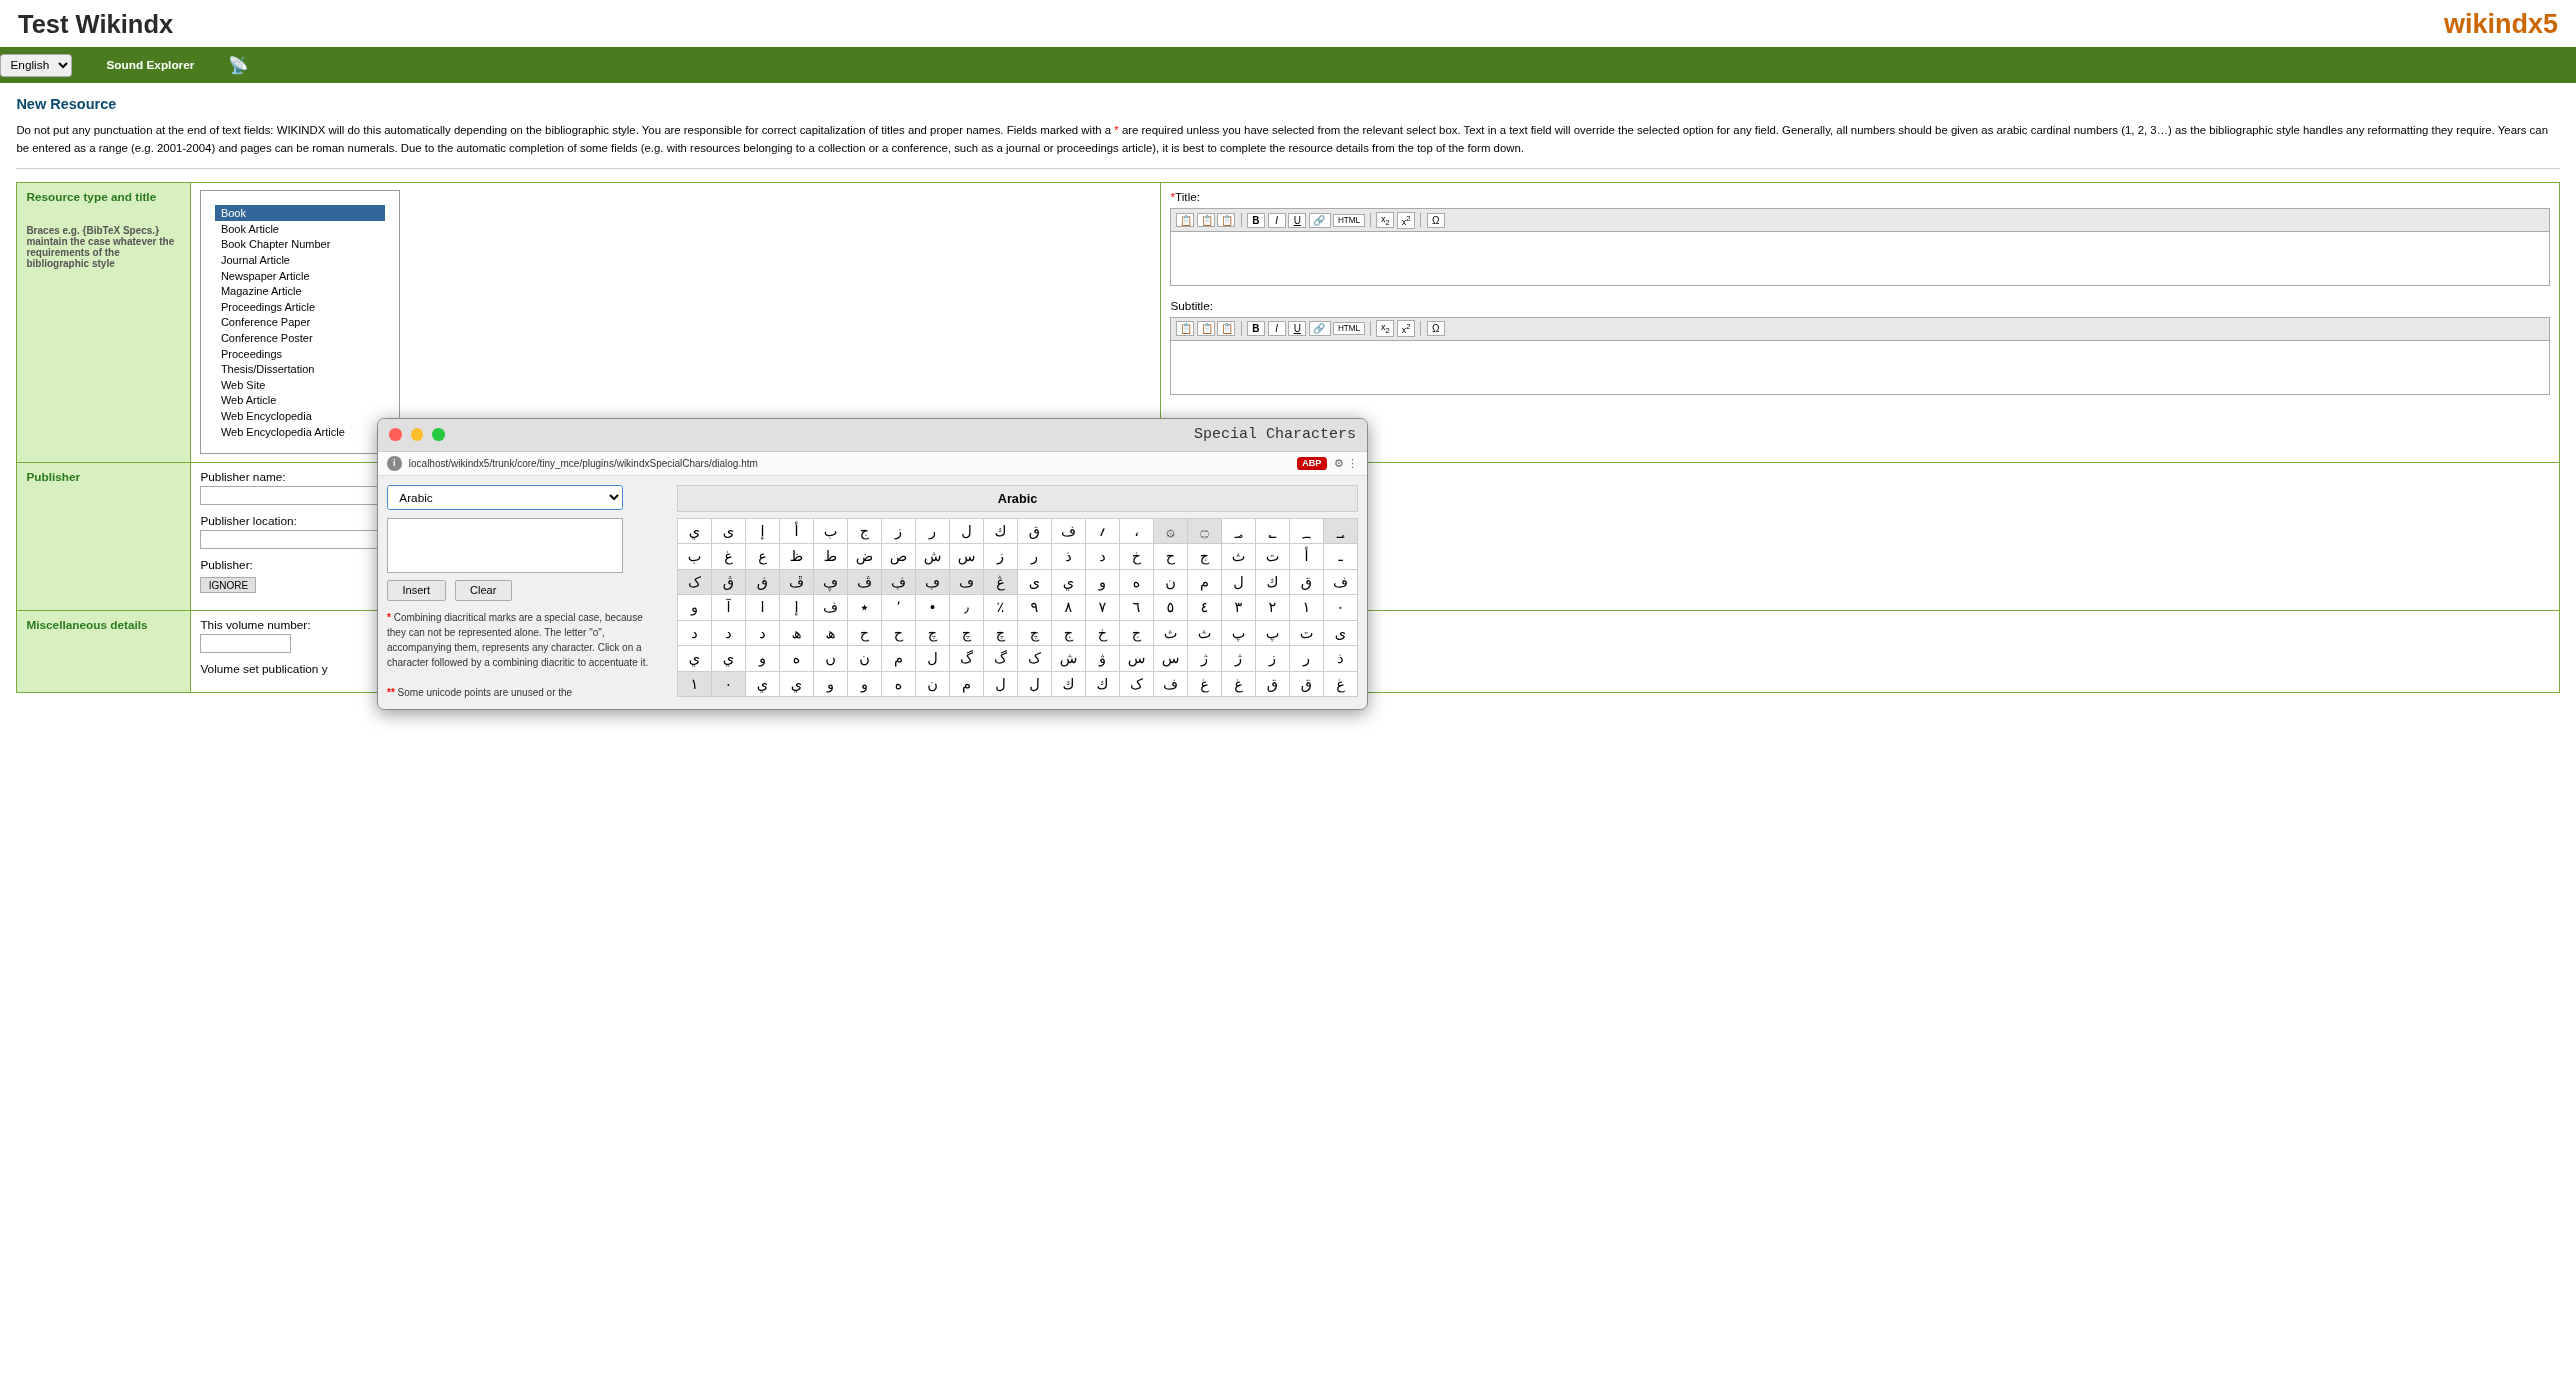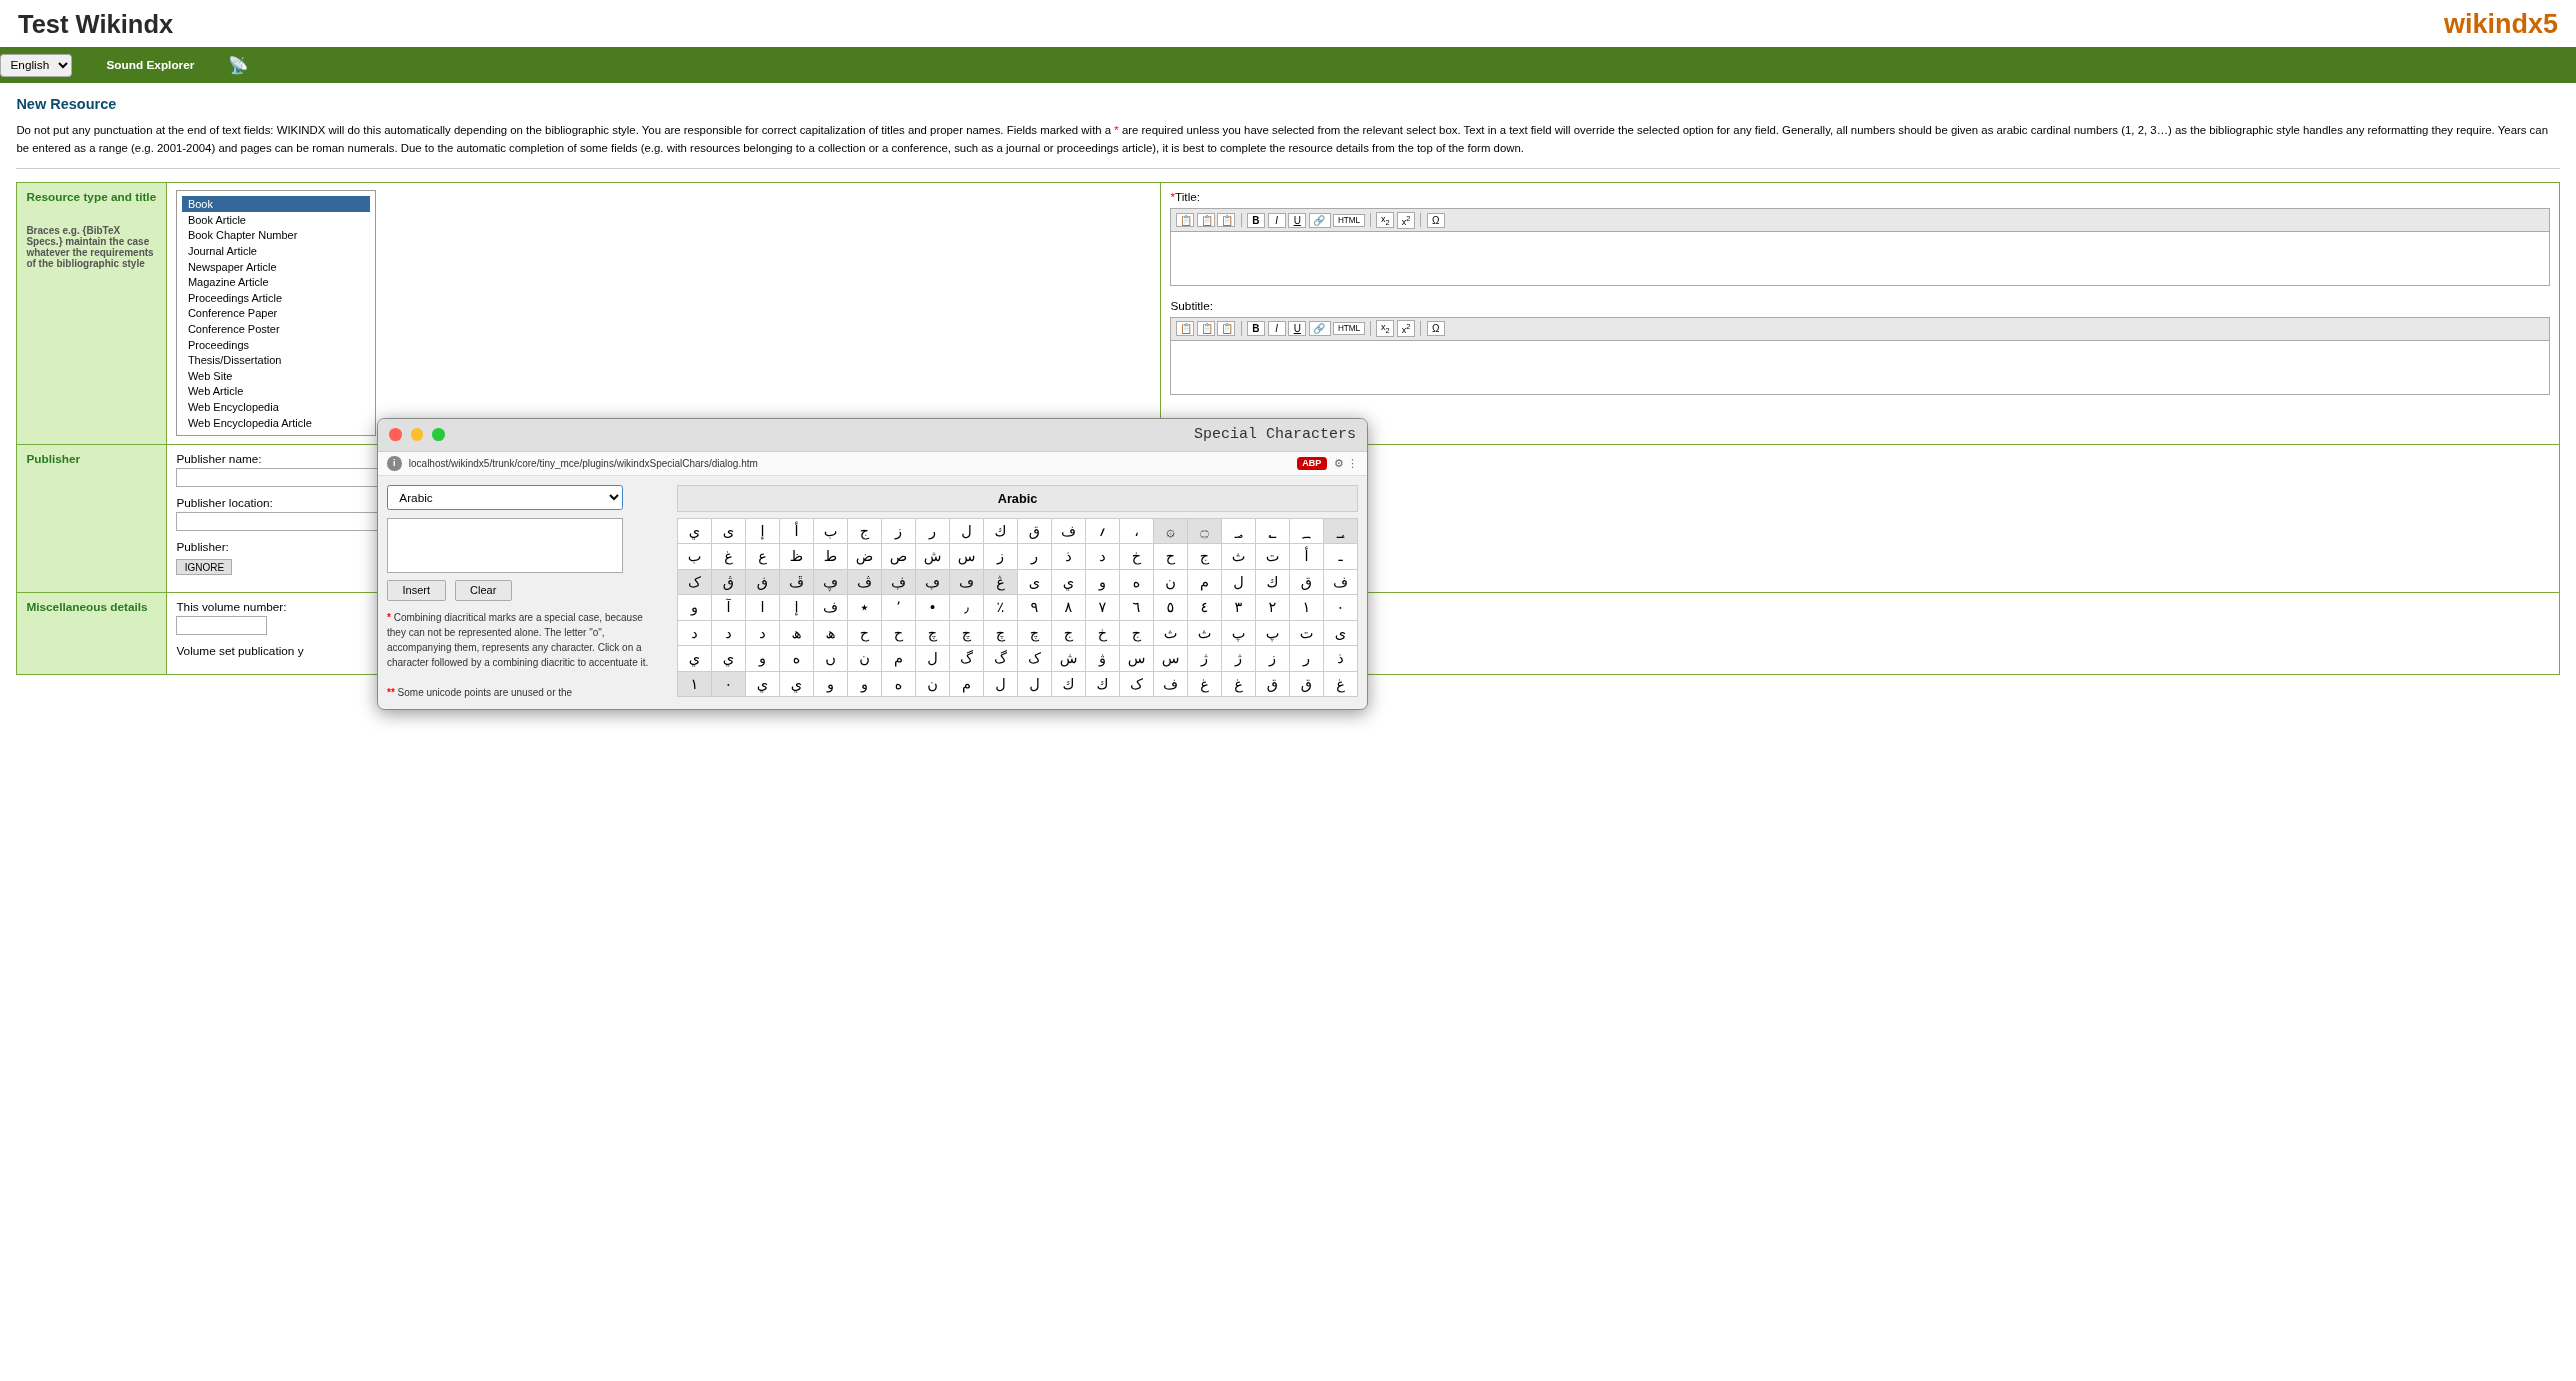--- a/index.html
+++ b/index.html
@@ -22,27 +22,27 @@
     
     #main { padding: 12.7px 16.4px; }
     #page-title { color: #0c4a6e; font-size: 14.5px; font-weight: bold; margin-bottom: 9px; }
 
     #instructions { font-size: 11.4px; line-height: 1.6; margin-bottom: 12.7px; border-bottom: 0.9px solid #ccc; padding-bottom: 11px; }
     #instructions .asterisk { color: red; }
 
     
     #form-table { width: 100%; border-collapse: collapse; border: 0.9px solid #7aaa3a; }
     #form-table td { vertical-align: top; padding: 7.3px 9px; }
-    #form-table .section-label { background: #d8efc0; color: #2a7a1f; font-weight: bold; font-size: 11.8px; width: 150px; }
+    #form-table .section-label { background: #d8efc0; color: #2a7a1f; font-weight: bold; font-size: 11.8px; width: 174px; }
     #form-table .section-note { font-size: 10px; color: #555; margin-top: 21px; }
     #form-table .field-cell { background: #fff; border-left: 0.9px solid #7aaa3a; }
     #form-table .section-row td { border-top: 0.9px solid #7aaa3a; }
 
     
-    #resource-type-list { list-style: none; padding: 5px; margin: 0; border: 0.9px solid #999; width: 200px; font-size: 11px; }
+    #resource-type-list { list-style: none; padding: 14px; margin: 0; border: 0.9px solid #999; width: 200px; font-size: 11px; }
     #resource-type-list li { padding: 1.8px 5.5px; cursor: pointer; }
     #resource-type-list li.selected { background: #336699; color: #fff; }
 
     
     .field-group { margin-bottom: 12.7px; }
     .field-label { font-size: 11.8px; margin-bottom: 3.6px; }
     .field-label .asterisk { color: red; }
     .tinymce-toolbar { background: #e8e8e8; border: 0.9px solid #aaa; border-bottom: none; padding: 2.7px 4.5px; display: flex; align-items: center; gap: 2.7px; }
     .tinymce-toolbar button { background: #fff; border: 0.9px solid #aaa; padding: 0.9px 3.6px; font-size: 10px; cursor: pointer; min-width: 18px; }
     .tinymce-toolbar .sep { width: 0.9px; height: 14.5px; background: #aaa; margin: 0 2.7px; }

